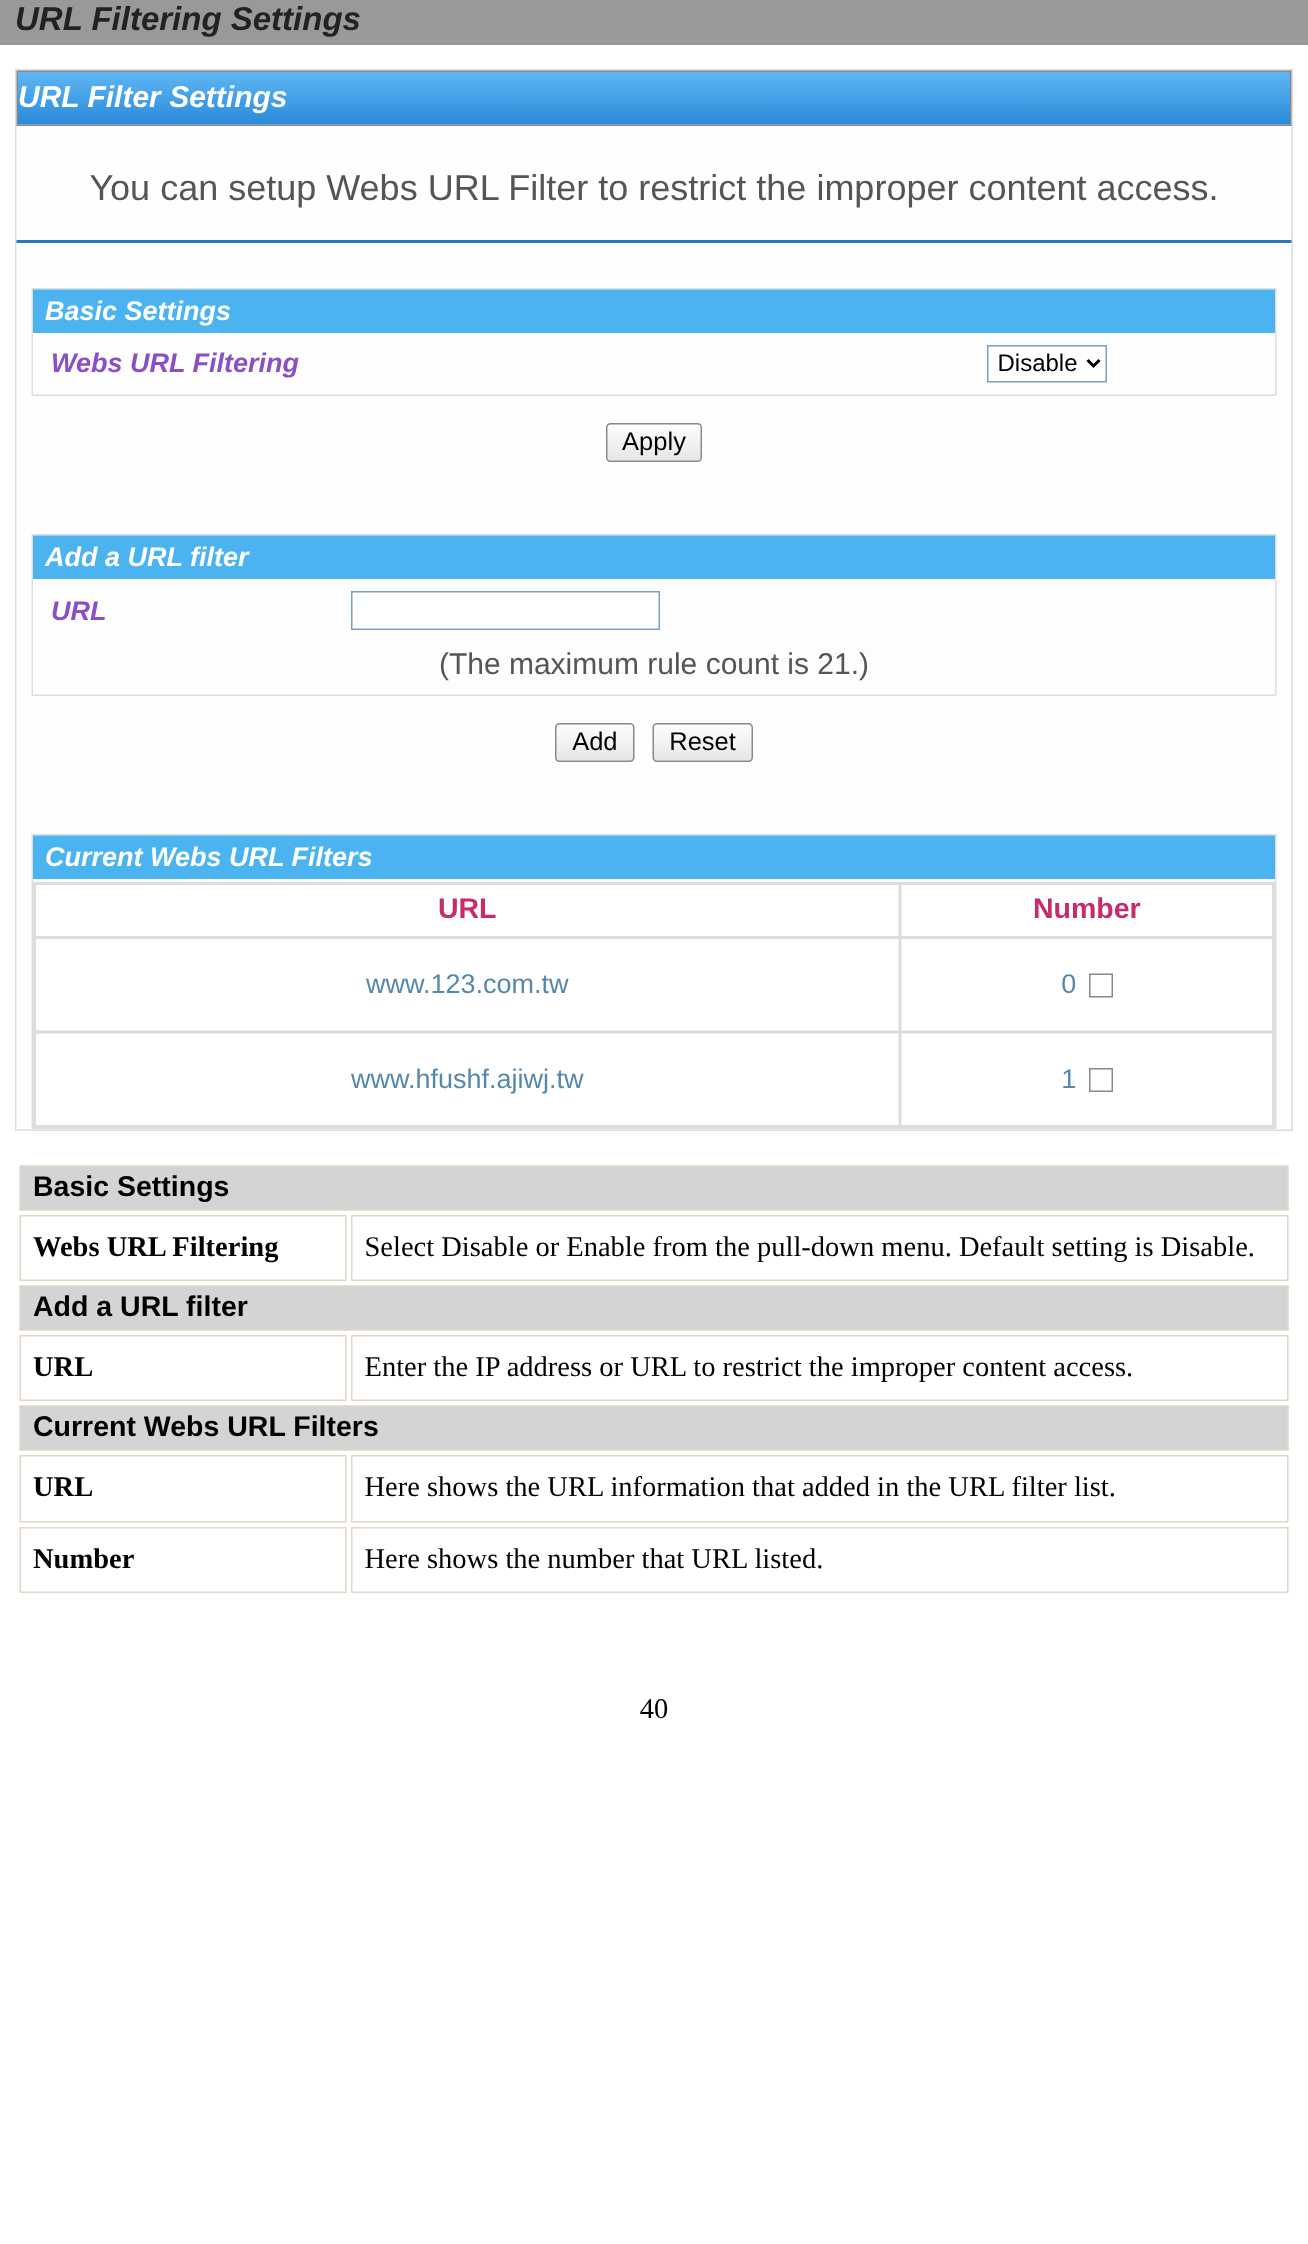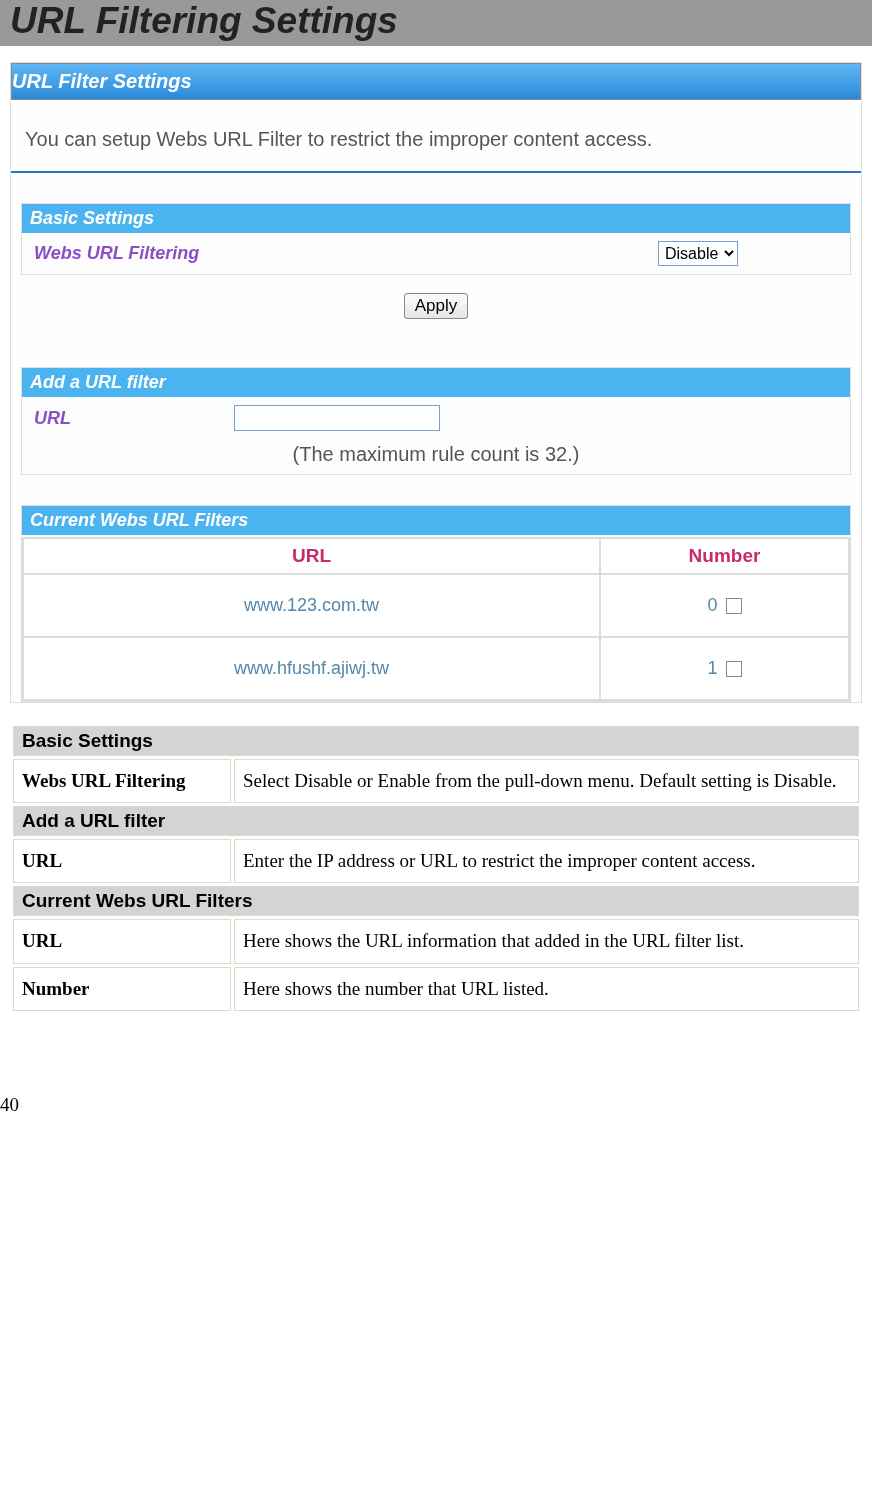--- a/index.html
+++ b/index.html
@@ -8,21 +8,21 @@
     font-family: Arial, Helvetica, sans-serif;
     background: #ffffff;
     width: 872px;
   }
   .page-title-bar {
     background: #999999;
     padding: 0 10px 4px 10px;
   }
   .page-title {
     font-family: Verdana, Arial, sans-serif;
-    font-size: 37px;
+    font-size: 22px;
     font-weight: bold;
     font-style: italic;
     color: #222;
   }
   .screenshot-wrap {
     border: 1px solid #ddd;
     margin: 16px 10px 10px 10px;
     background: #fefefe;
   }
   .panel-title {
@@ -31,23 +31,24 @@
     font-family: Verdana, Arial, sans-serif;
     font-style: italic;
     font-weight: bold;
     font-size: 20px;
     text-align: left;
     padding: 6px 0;
     border: 1px solid #888;
   }
   .intro {
     color: #555;
-    font-size: 20px;
+    font-size: 24px;
     padding: 28px 14px 20px 14px;
     border-bottom: 2px solid #2b77b9;
+    text-align: center;
   }
   .section {
     margin: 30px 10px 0 10px;
     border: 1px solid #ddd;
     background: #fdfdfd;
   }
   .section-header {
     background: #4bb4f0;
     color: #fff;
     font-weight: bold;
@@ -165,24 +166,24 @@
     width: 200px;
     font-weight: bold;
     font-family: "Times New Roman", serif;
     line-height: 1.8;
   }
   .desc-val {
     font-family: "Times New Roman", serif;
     line-height: 1.8;
   }
   .page-num {
-    text-align: left;
+    text-align: center;
     font-family: "Times New Roman", serif;
     font-size: 19px;
-    margin-top: 80px;
+    margin-top: 64px;
     padding-bottom: 20px;
   }
 </style>
 </head>
 <body>
 
 <div class="page-title-bar">
   <span class="page-title">URL Filtering Settings</span>
 </div>
 
@@ -204,21 +205,25 @@
   <div class="btn-row">
     <button class="btn">Apply</button>
   </div>
 
   <div class="section">
     <div class="section-header">Add a URL filter</div>
     <div class="url-input-row">
       <div class="row-label" style="width:60px">URL</div>
       <input type="text" class="url-input" style="">
     </div>
-    <div class="hint">(The maximum rule count is 32.)</div>
+    <div class="hint">(The maximum rule count is 21.)</div>
+  </div>
+  <div class="btn-row">
+    <button class="btn">Add</button>
+    <button class="btn">Reset</button>
   </div>
 
   <div class="section">
     <div class="section-header">Current Webs URL Filters</div>
     <table class="filter-table">
       <tbody>
           <tr>
         <th>URL</th>
         <th>Number</th>
       </tr>

